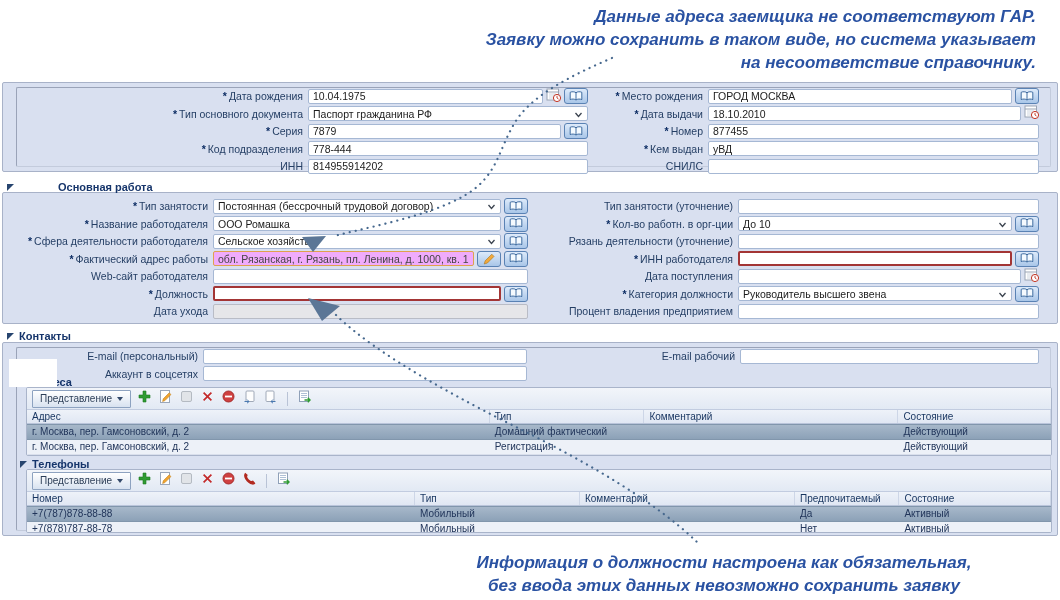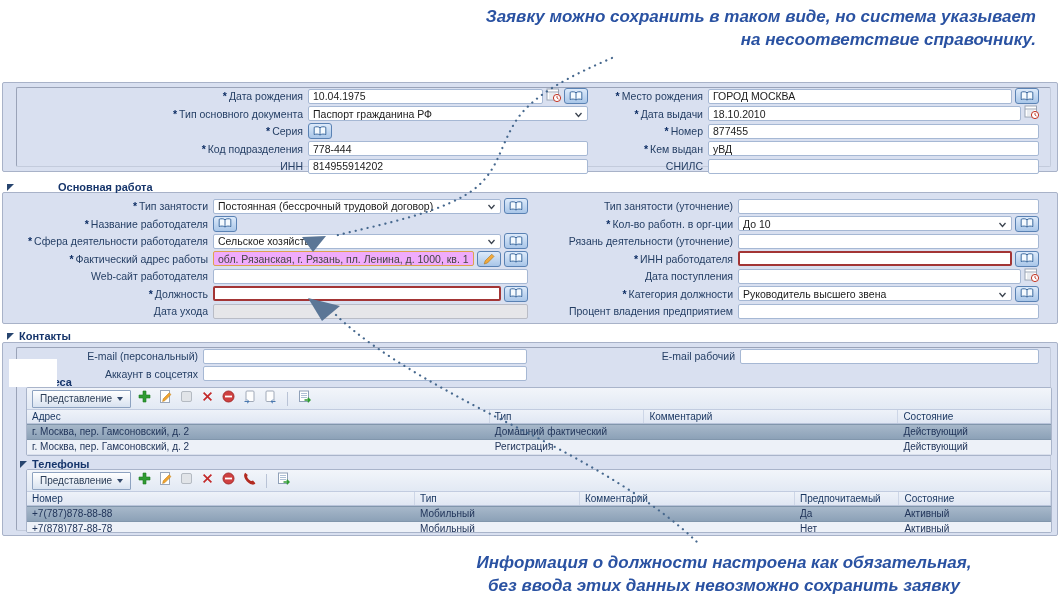--- a/index.html
+++ b/index.html
@@ -86,20 +86,21 @@
 
   #white-patch{position:absolute;top:359px;left:9px;width:48px;height:28px;background:#fff;z-index:5;}
   #overlay{position:absolute;left:0;top:0;z-index:50;pointer-events:none;}
 </style>
 </head>
 <body>
 
 <div id="page">
 
   <div id="ann-top" class="ann">
+    <div>Данные адреса заемщика не соответствуют ГАР.</div>
     <div>Заявку можно сохранить в таком виде, но система указывает</div>
     <div>на несоответствие справочнику.</div>
   </div>
 
   <div class="panel" id="p-personal">
     <div class="inner"></div>
     <div class="rows" id="rows-personal">
         <div class="frow">
           <div class="half-l">
             <div class="lbl"><span class="req">*</span><span>Дата рождения</span></div>
@@ -162,20 +163,23 @@
                   <circle cx="11" cy="11" r="3.6" fill="#fff" stroke="#c23422"></circle>
                   <path d="M11 8.9 V11 L12.5 12" stroke="#c23422" stroke-width=".9" fill="none"></path>
                 </svg></span>
             </div>
           </div>
         </div>
         <div class="frow">
           <div class="half-l">
             <div class="lbl"><span class="req">*</span><span>Серия</span></div>
             <div class="freg">
+              <div class="fld">
+                <span>7879</span>
+              </div>
               <span class="ibtn">
                 <svg width="14" height="11" viewBox="0 0 14 11">
                   <path d="M7 1.8 C5.6 .5 2.8 .5 1.2 1.3 V8.6 C2.8 7.8 5.6 7.8 7 9 C8.4 7.8 11.2 7.8 12.8 8.6 V1.3 C11.2 .5 8.4 .5 7 1.8 Z" fill="#f4faff" stroke="#2e5e96" stroke-width=".9"></path>
                   <path d="M7 1.8 V9" stroke="#2e5e96" stroke-width=".9"></path>
                 </svg>
               </span>
             </div>
           </div>
           <div class="half-r">
             <div class="lbl"><span class="req">*</span><span>Номер</span></div>
@@ -257,20 +261,23 @@
               <div class="fld">
                 <span></span>
               </div>
             </div>
           </div>
         </div>
         <div class="frow">
           <div class="half-l">
             <div class="lbl"><span class="req">*</span><span>Название работодателя</span></div>
             <div class="freg">
+              <div class="fld">
+                <span>ООО Ромашка</span>
+              </div>
               <span class="ibtn">
                 <svg width="14" height="11" viewBox="0 0 14 11">
                   <path d="M7 1.8 C5.6 .5 2.8 .5 1.2 1.3 V8.6 C2.8 7.8 5.6 7.8 7 9 C8.4 7.8 11.2 7.8 12.8 8.6 V1.3 C11.2 .5 8.4 .5 7 1.8 Z" fill="#f4faff" stroke="#2e5e96" stroke-width=".9"></path>
                   <path d="M7 1.8 V9" stroke="#2e5e96" stroke-width=".9"></path>
                 </svg>
               </span>
             </div>
           </div>
           <div class="half-r">
             <div class="lbl"><span class="req">*</span><span>Кол-во работн. в орг-ции</span></div>

